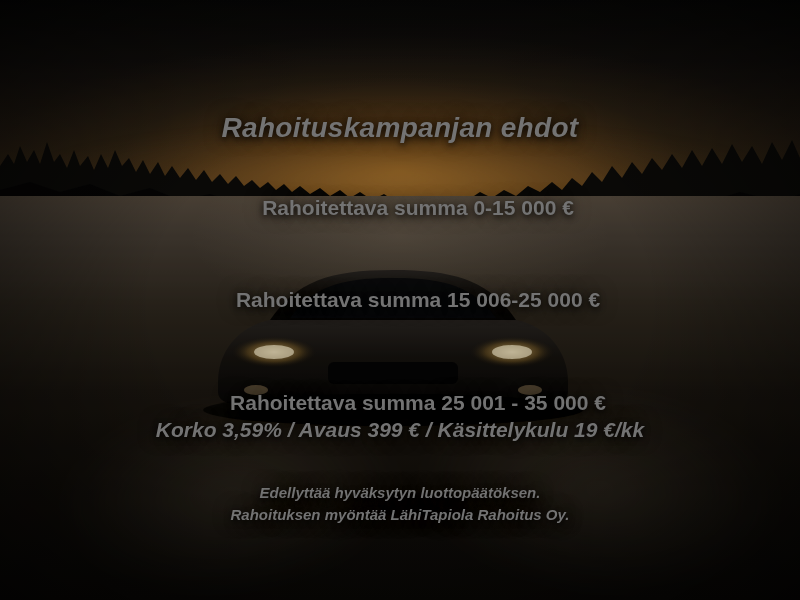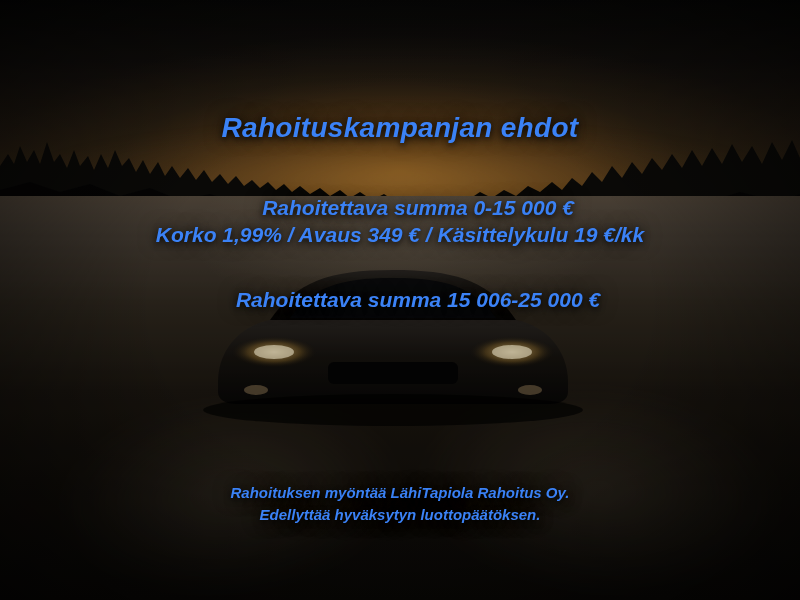--- a/index.html
+++ b/index.html
@@ -89,37 +89,36 @@
     position: absolute;
     left: 178px; top: 232px;
     width: 430px; height: 200px;
   }
   .car svg { display: block; }
 
   
   .overlay {
     position: absolute;
     inset: 0;
-    color: #3b82f6;
+    color: #737373;
     text-align: center;
     text-shadow: 0 2px 6px rgba(0,0,0,0.85), 0 0 18px rgba(0,0,0,0.6);
   }
   .title {
     position: absolute;
     left: 0; right: 0; top: 112px;
     font-size: 28px;
     font-weight: bold;
     font-style: italic;
     letter-spacing: 0.3px;
   }
   .block { position: absolute; left: 0; right: 0; }
   .block .line1 {
     font-size: 21px;
     font-weight: bold;
-    font-style: italic;
     margin-bottom: 3px;
     padding-left: 36px;
   }
   .block .line2 {
     font-size: 21px;
     font-weight: bold;
     font-style: italic;
   }
   .b1 { top: 196px; }
   .b2 { top: 288px; }
@@ -196,27 +195,30 @@
     <div class="darken"></div>
     <div class="vignette"></div>
   </div>
 
   <div class="overlay">
 
     <div class="title">Rahoituskampanjan ehdot</div>
 
     <div class="block b1">
       <div class="line1">Rahoitettava summa  0-15 000 €</div>
-      <div class="line2">Korko 1,99% / Avaus 349 € / Käsittelykulu 19 €/kk</div>
     </div>
 
     <div class="block b2">
       <div class="line1">Rahoitettava summa  15 006-25 000 €</div>
     </div>
 
+    <div class="block b3">
+      <div class="line1">Rahoitettava summa 25 001 - 35 000 €</div>
+      <div class="line2">Korko 3,59% / Avaus 399 € / Käsittelykulu 19 €/kk</div>
+    </div>
 
     <div class="footer">
+      <div>Edellyttää hyväksytyn luottopäätöksen.</div>
       <div>Rahoituksen myöntää LähiTapiola Rahoitus Oy.</div>
-      <div>Edellyttää hyväksytyn luottopäätöksen.</div>
     </div>
 
   </div>
 </div>
 
 </body></html>

